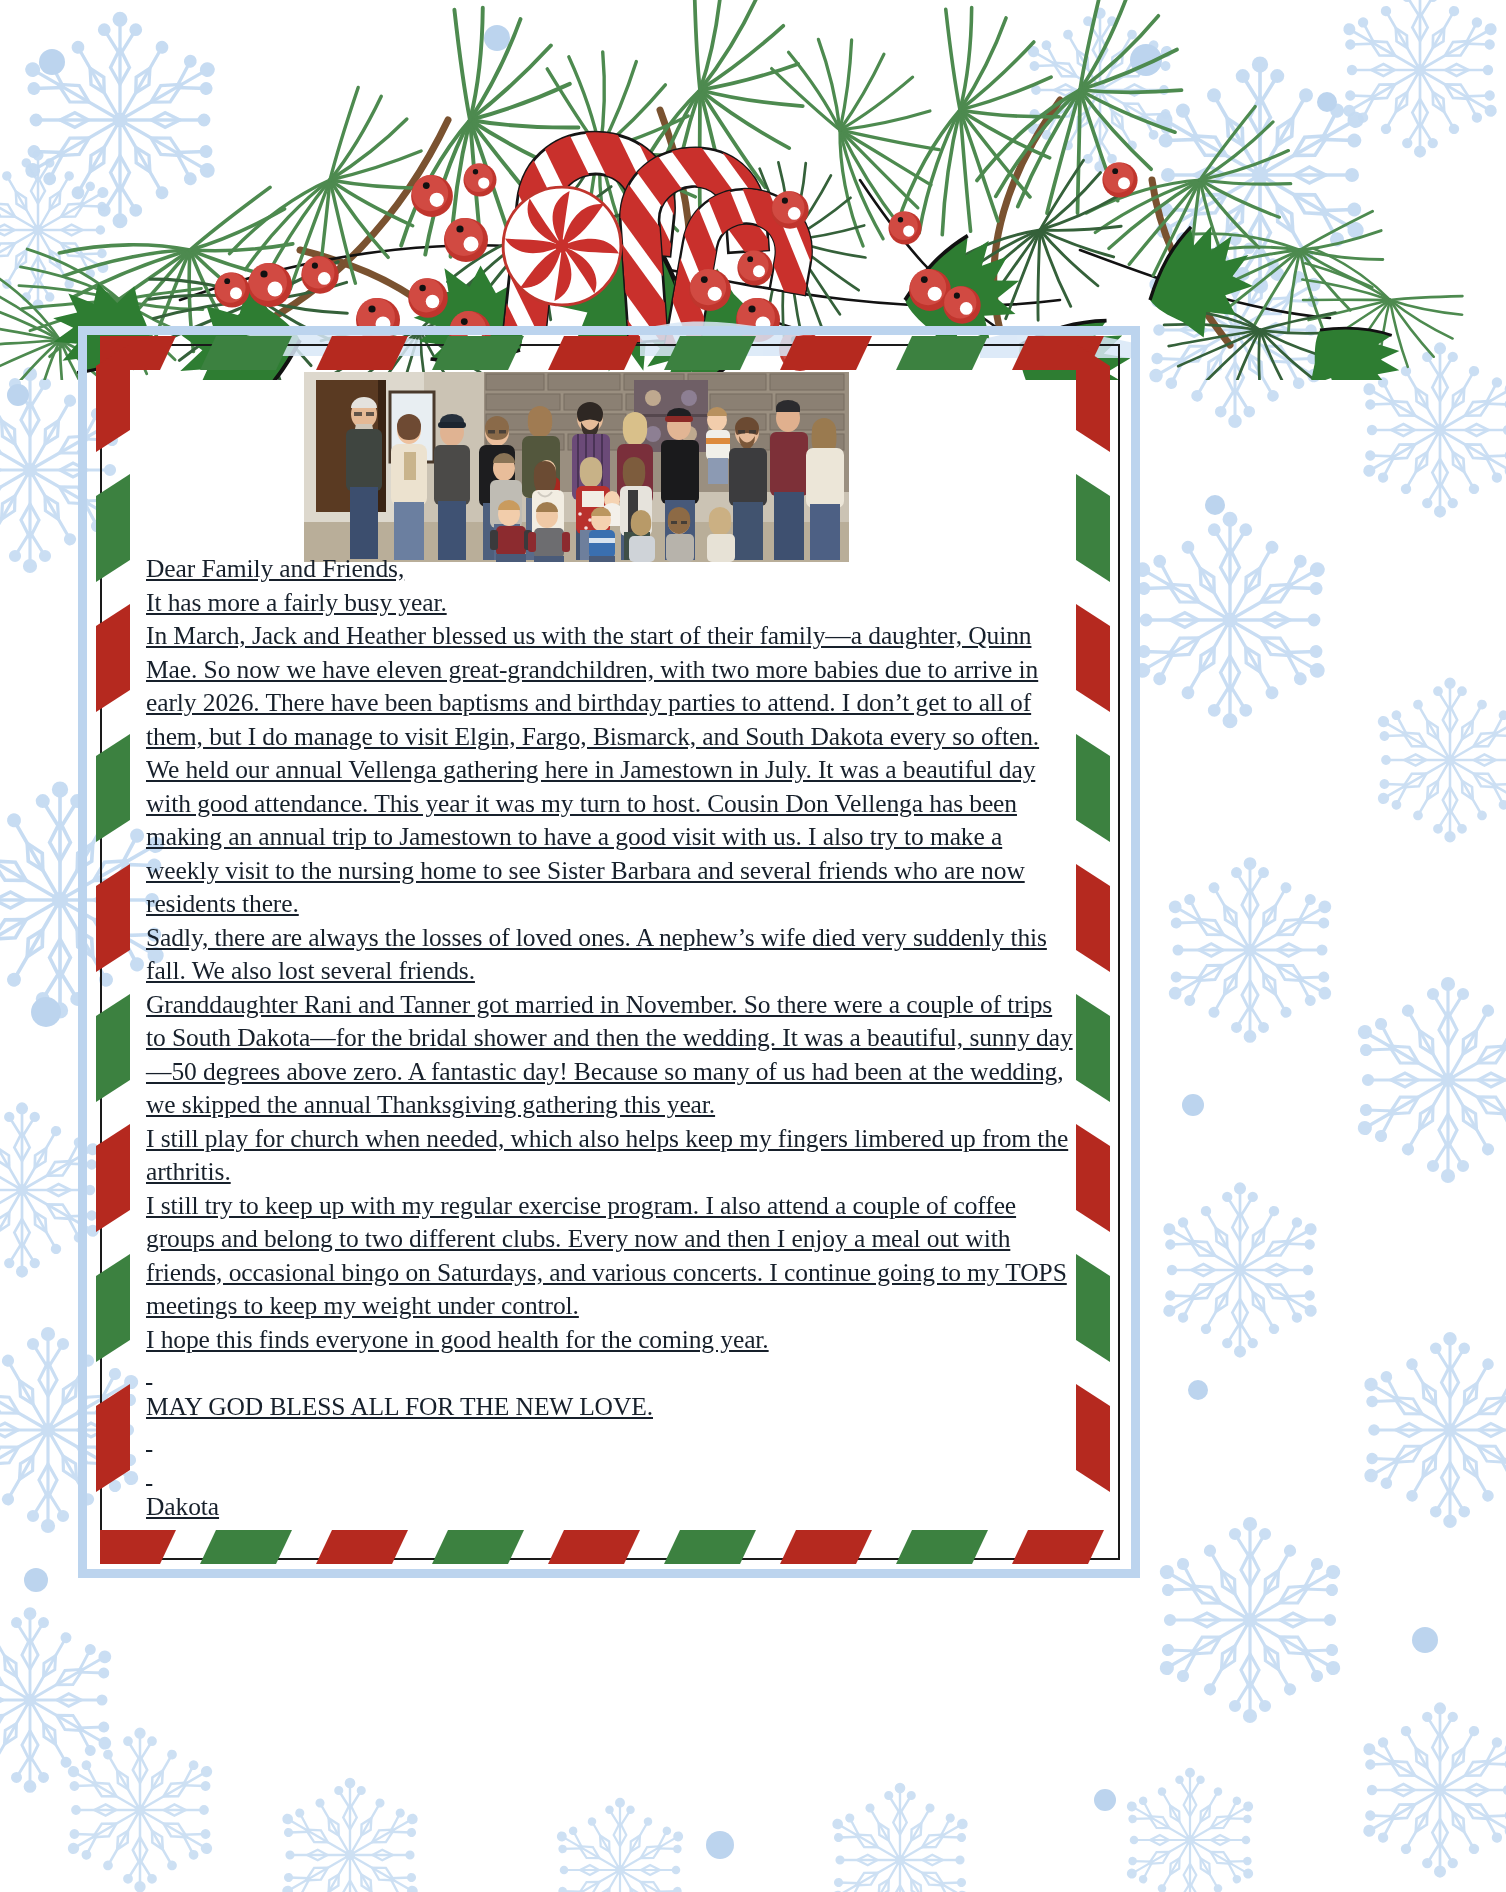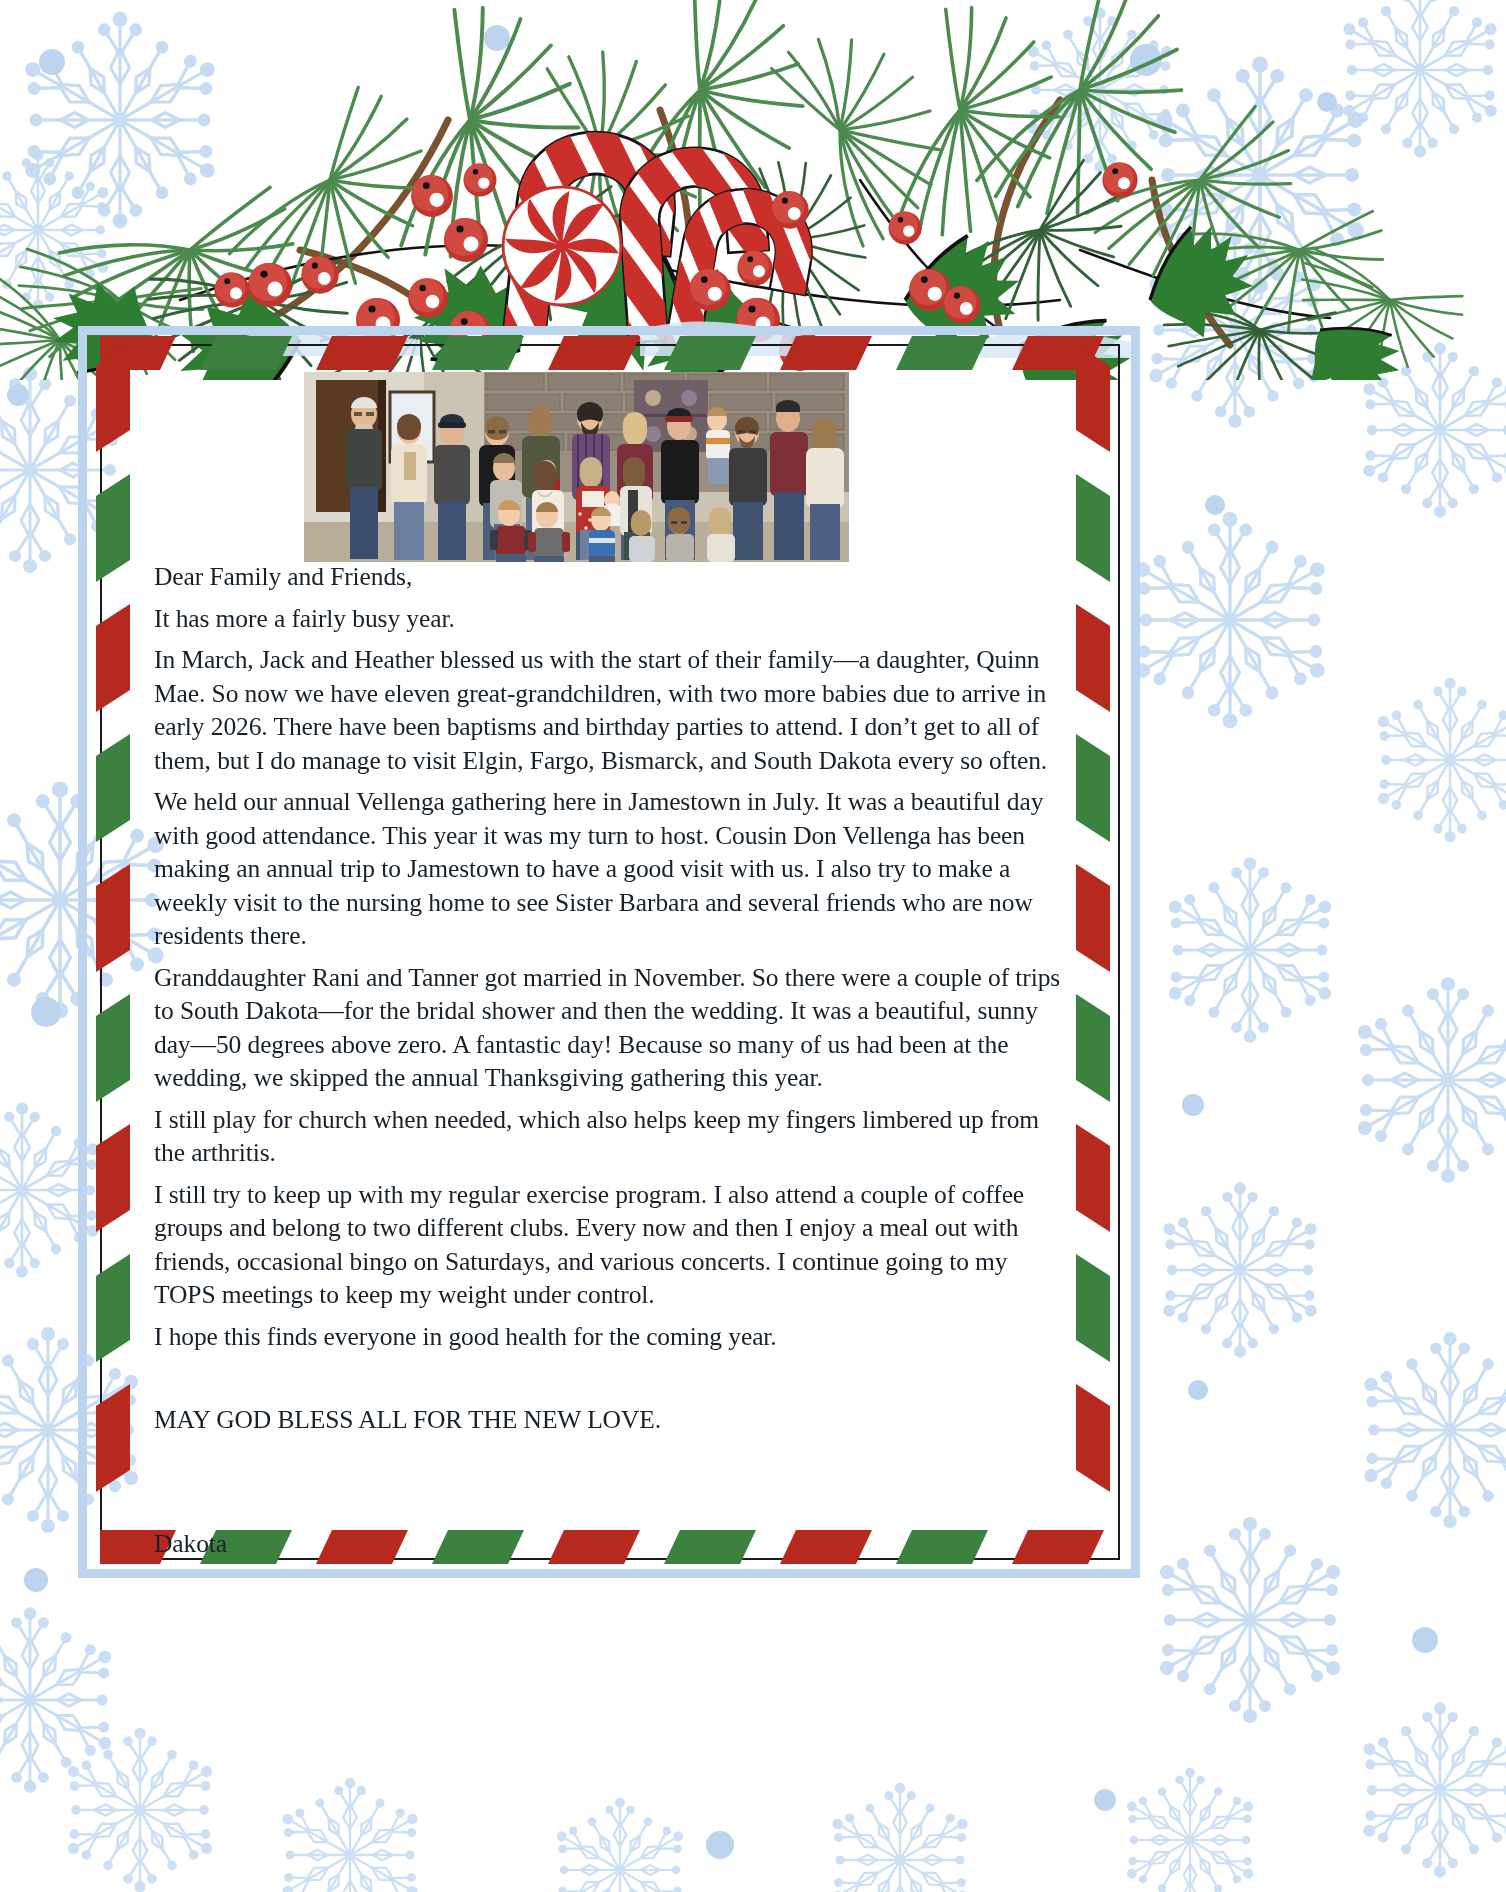--- a/index.html
+++ b/index.html
@@ -81,21 +81,21 @@
     left: 146px;
     top: 552px;
     width: 928px;
     z-index: 8;
     font-family: "Liberation Serif", serif;
     font-size: 25.5px;
     line-height: 33.5px;
     color: #17202b;
     letter-spacing: -0.1px;
   }
-  #letter-body p { margin: 8px; }
+  #letter-body p { margin: 0; text-decoration: underline; }
   #letter-body p.blankline { height: 33.5px; }
   .sig-line { }
 </style>
 </head>
 <body>
 
 <div id="bg-layer">
   <svg width="1506" height="1892" viewBox="0 0 1506 1892" xmlns="http://www.w3.org/2000/svg">
     <defs>
 
@@ -671,20 +671,21 @@
       <rect x="325" y="164" width="26" height="26" rx="5" fill="#cfd3d8"></rect>
     </g>
   </svg>
 </div>
 
 <div id="letter-body">
   <p>Dear Family and Friends,</p>
   <p>It has more a fairly busy year.</p>
   <p>In March, Jack and Heather blessed us with the start of their family—a daughter, Quinn Mae. So now we have eleven great-grandchildren, with two more babies due to arrive in early 2026. There have been baptisms and birthday parties to attend. I don’t get to all of them, but I do manage to visit Elgin, Fargo, Bismarck, and South Dakota every so often.</p>
   <p>We held our annual Vellenga gathering here in Jamestown in July. It was a beautiful day with good attendance. This year it was my turn to host. Cousin Don Vellenga has been making an annual trip to Jamestown to have a good visit with us. I also try to make a weekly visit to the nursing home to see Sister Barbara and several friends who are now residents there.</p>
+  <p>Sadly, there are always the losses of loved ones. A nephew’s wife died very suddenly this fall. We also lost several friends.</p>
   <p>Granddaughter Rani and Tanner got married in November. So there were a couple of trips to South Dakota—for the bridal shower and then the wedding. It was a beautiful, sunny day—50 degrees above zero. A fantastic day! Because so many of us had been at the wedding, we skipped the annual Thanksgiving gathering this year.</p>
   <p>I still play for church when needed, which also helps keep my fingers limbered up from the arthritis.</p>
   <p>I still try to keep up with my regular exercise program. I also attend a couple of coffee groups and belong to two different clubs. Every now and then I enjoy a meal out with friends, occasional bingo on Saturdays, and various concerts. I continue going to my TOPS meetings to keep my weight under control.</p>
   <p>I hope this finds everyone in good health for the coming year.</p>
   <p class="blankline">&nbsp;</p>
   <p>MAY GOD BLESS ALL FOR THE NEW LOVE.</p>
   <p class="blankline">&nbsp;</p>
   <p class="blankline">&nbsp;</p>
   <p class="sig-line">Dakota</p>
 </div>

